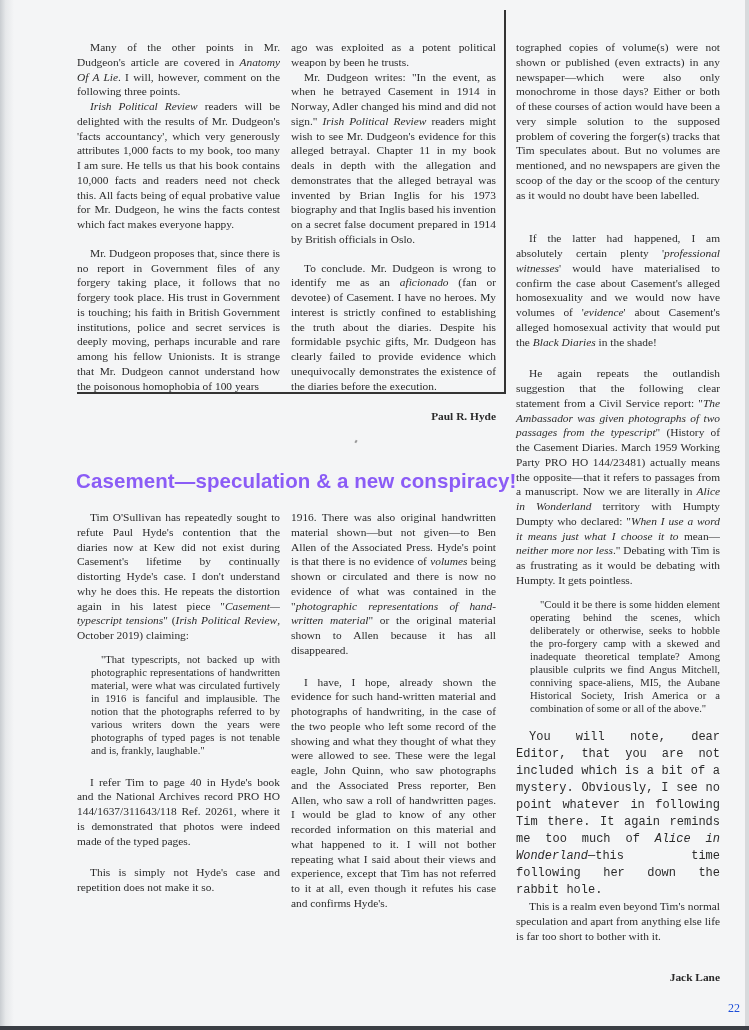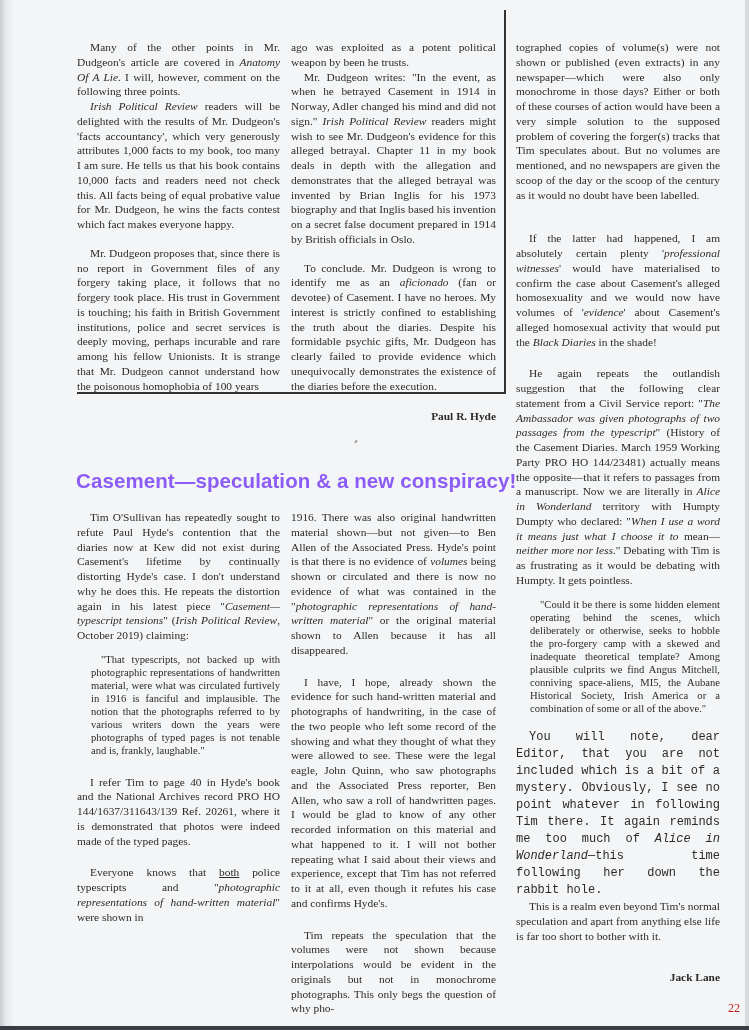--- a/index.html
+++ b/index.html
@@ -60,21 +60,21 @@
   }
 
   .headline {
     position: absolute; left: 76px; top: 469px;
     font-family: "Liberation Sans", "DejaVu Sans", sans-serif;
     font-weight: bold; font-size: 20.5px; letter-spacing: 0.1px;
     color: #8b5cf6; white-space: nowrap;
   }
   .page-number {
     position: absolute; left: 728px; top: 1001px;
-    font-size: 12px; color: #b91c1c;
+    font-size: 12px; color: #1d4ed8;
   }
   .speck {
     position: absolute; left: 355px; top: 440px; width: 2px; height: 3px;
     background: #999; transform: rotate(30deg);
   }
 </style>
 </head>
 <body>
 
 <div class="page-edge-left"></div>
@@ -95,27 +95,26 @@
 <div class="box-right"></div>
 <div class="box-bottom"></div>
 
 <div class="speck"></div>
 
 <div class="headline">Casement—speculation &amp; a new conspiracy!</div>
 
 <div class="col" id="a2c1" style="left:77px; top:510px; width:203px;">
     <p>Tim O'Sullivan has repeatedly sought to refute Paul Hyde's contention that the diaries now at Kew did not exist during Casement's lifetime by continually distorting Hyde's case. I don't understand why he does this. He repeats the distortion again in his latest piece "<i>Casement—typescript tensions</i>" (<i>Irish Political Review</i>, October 2019) claiming:</p>
     <blockquote>"That typescripts, not backed up with photographic representations of handwritten material, were what was circulated furtively in 1916 is fanciful and implausible. The notion that the photographs referred to by various writers down the years were photographs of typed pages is not tenable and is, frankly, laughable."</blockquote>
-    <p class="gap" style="margin-top: 17px;">I refer Tim to page 40 in Hyde's book and the National Archives record PRO HO 144/1637/311643/139 Ref. 20261, where it is demonstrated that photos were indeed made of the typed pages.</p>
-    <p class="gap" style="margin-top: 17px;">Everyone knows that <u>both</u> police typescripts and "<i>photographic representations of hand-written material</i>" were shown in</p>
+    <p class="gap" style="margin-top: 17px;">I refer Tim to page 40 in Hyde's book and the National Archives record PRO HO 144/1637/311643/118 Ref. 20261, where it is demonstrated that photos were indeed made of the typed pages.</p>
+    <p class="gap" style="margin-top: 17px;">This is simply not Hyde's case and repetition does not make it so.</p>
   </div>
 <div class="col" id="a2c2" style="left:291px; top:510px; width:205px;">
     <p class="cont">1916. There was also original handwritten material shown—but not given—to Ben Allen of the Associated Press. Hyde's point is that there is no evidence of <i>volumes</i> being shown or circulated and there is now no evidence of what was contained in the "<i>photographic representations of hand-written material</i>" or the original material shown to Allen because it has all disappeared.</p>
     <p class="gap" style="margin-top: 17px;">I have, I hope, already shown the evidence for such hand-written material and photographs of handwriting, in the case of the two people who left some record of the showing and what they thought of what they were allowed to see. These were the legal eagle, John Quinn, who saw photographs and the Associated Press reporter, Ben Allen, who saw a roll of handwritten pages. I would be glad to know of any other recorded information on this material and what happened to it. I will not bother repeating what I said about their views and experience, except that Tim has not referred to it at all, even though it refutes his case and confirms Hyde's.</p>
-    <p class="gap" style="margin-top: 17px;">Tim repeats the speculation that the volumes were not shown because interpolations would be evident in the originals but not in monochrome photographs. This only begs the question of why pho-</p>
   </div>
 <div class="col" id="a2c3" style="left:516px; top:40px; width:204px;">
     <p class="cont">tographed copies of volume(s) were not shown or published (even extracts) in any newspaper—which were also only monochrome in those days? Either or both of these courses of action would have been a very simple solution to the supposed problem of covering the forger(s) tracks that Tim speculates about. But no volumes are mentioned, and no newspapers are given the scoop of the day or the scoop of the century as it would no doubt have been labelled.</p>
     <p class="gap" style="margin-top: 29px;">If the latter had happened, I am absolutely certain plenty '<i>professional witnesses</i>' would have materialised to confirm the case about Casement's alleged homosexuality and we would now have volumes of '<i>evidence</i>' about Casement's alleged homosexual activity that would put the <i>Black Diaries</i> in the shade!</p>
     <p class="gap" style="margin-top: 17px;">He again repeats the outlandish suggestion that the following clear statement from a Civil Service report: "<i>The Ambassador was given photographs of two passages from the typescript</i>" (History of the Casement Diaries. March 1959 Working Party PRO HO 144/23481) actually means the opposite—that it refers to passages from a manuscript. Now we are literally in <i>Alice in Wonderland</i> territory with Humpty Dumpty who declared: "<i>When I use a word it means just what I choose it to</i> mean—<i>neither more nor less</i>." Debating with Tim is as frustrating as it would be debating with Humpty. It gets pointless.</p>
     <blockquote>"Could it be there is some hidden element operating behind the scenes, which deliberately or otherwise, seeks to hobble the pro-forgery camp with a skewed and inadequate theoretical template? Among plausible culprits we find Angus Mitchell, conniving space-aliens, MI5, the Aubane Historical Society, Irish America or a combination of some or all of the above."</blockquote>
     <p class="gap small">You will note, dear Editor, that you are not included which is a bit of a mystery. Obviously, I see no point whatever in following Tim there. It again reminds me too much of <i>Alice in Wonderland</i>—this time following her down the rabbit hole.</p>
     <p>This is a realm even beyond Tim's normal speculation and apart from anything else life is far too short to bother with it.</p>
     <p class="sig big">Jack Lane</p>
   </div>

